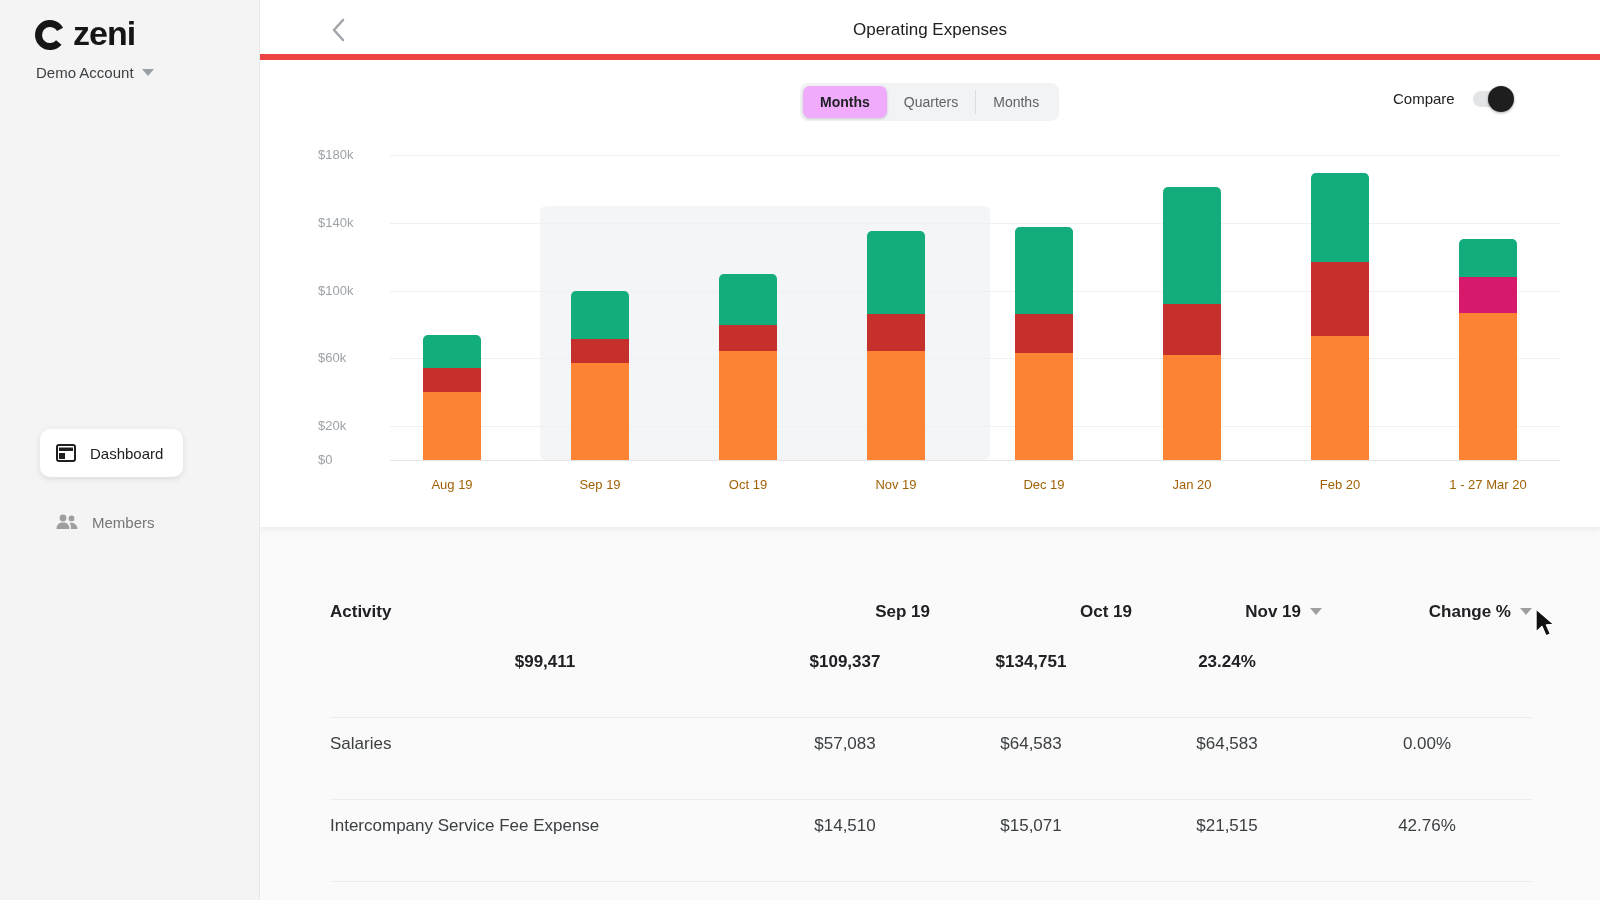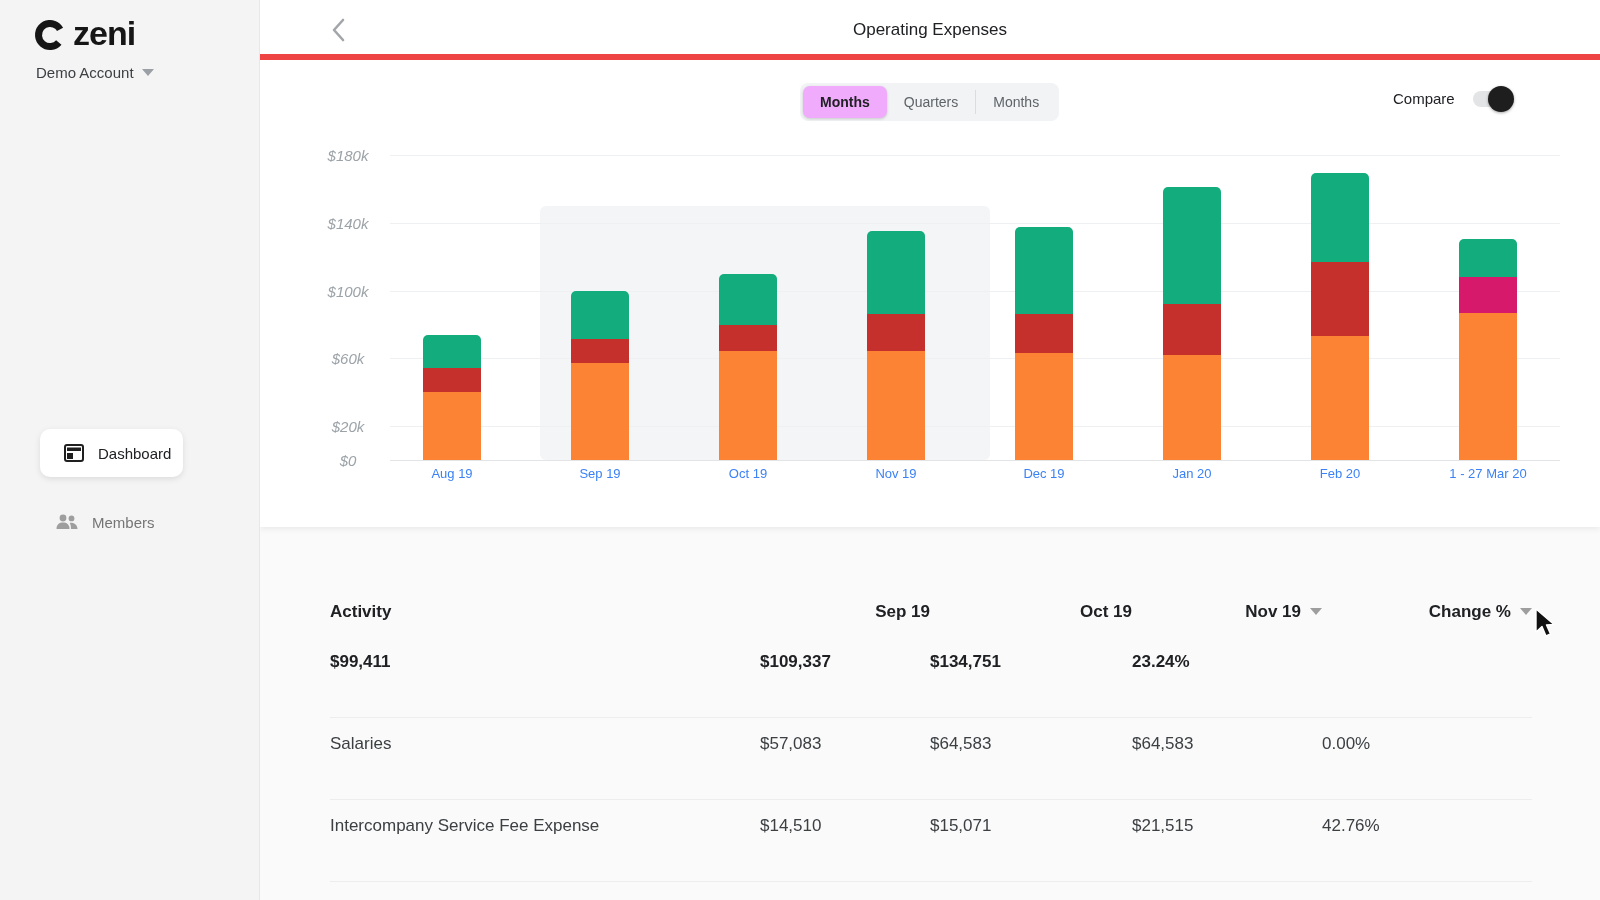--- a/index.html
+++ b/index.html
@@ -18,21 +18,21 @@
   }
   .logo { position:absolute; left:32px; top:14px; display:flex; align-items:center; gap:5px; }
   .logo-text { font-size:34px; font-weight:700; letter-spacing:-1px; color:#161616; }
   .account { position:absolute; left:36px; top:64px; display:flex; align-items:center; gap:8px;
              font-size:15px; font-weight:500; color:#3C4043; cursor:pointer; }
   .caret-down { width:0; height:0; border-left:6px solid transparent; border-right:6px solid transparent;
                 border-top:7px solid #9AA0A6; }
   .nav-card {
     position:absolute; left:40px; top:429px; width:143px; height:48px;
     background:#FFFFFF; border-radius:10px; box-shadow:0 2px 6px rgba(0,0,0,0.10);
-    display:flex; align-items:center; padding-left:24px; gap:14px; cursor:pointer;
+    display:flex; align-items:center; padding-left:16px; gap:14px; cursor:pointer;
   }
   .nav-card .nav-label { font-size:15px; font-weight:500; color:#202124; }
   .nav-plain {
     position:absolute; left:56px; top:507px; height:30px;
     display:flex; align-items:center; gap:14px; cursor:pointer;
   }
   .nav-plain .nav-label { font-size:15px; color:#757575; }
 
   
   .main-card {
@@ -61,40 +61,40 @@
   .compare { position:absolute; left:1133px; top:90px; display:flex; align-items:center; gap:18px; z-index:2; }
   .compare-label { font-size:15px; color:#202124; }
   .switch { position:relative; width:38px; height:16px; background:#E2E4E5; border-radius:9px; cursor:pointer; }
   .switch .knob { position:absolute; right:-3px; top:-5px; width:26px; height:26px; border-radius:50%;
                   background:#1E1E1E; box-shadow:0 1px 3px rgba(0,0,0,0.35); }
 
   
   .plot { position:absolute; left:130px; top:140px; width:1170px; height:320px; }
   .gridline { position:absolute; left:0; width:100%; height:1px; background:#EFF0F1; }
   .gridline.zero { background:#E2E4E5; }
-  .ytick { position:absolute; left:-72px; width:60px; text-align:center;
-           font-size:15px; color:#9CA3A8;font-style:italic; }
-  .xtick { position:absolute; width:148px; text-align:center; font-size:13px; color:#3b82f6; top:326px; }
+  .ytick { position:absolute; left:-72px; width:60px; text-align:left;
+           font-size:13px; color:#9CA3A8; }
+  .xtick { position:absolute; width:148px; text-align:center; font-size:13px; color:#a16207; top:337px; }
   .band { position:absolute; left:150px; top:66px; width:450px; height:254px;
           background:#F3F5F6; border-radius:6px; }
   .bar { position:absolute; bottom:0; width:58px; }
   .seg { position:absolute; left:0; width:100%; }
   .seg.top { border-radius:5px 5px 0 0; }
 
   
   .table { position:absolute; left:330px; top:553px; width:1202px; z-index:2; }
   .thead, .trow { display:grid; grid-template-columns:430px 170px 202px 190px 210px; }
   .thead { height:83px; align-items:center; font-size:17px; font-weight:700; color:#202124; }
   .th { text-align:right;margin-top:34px; }
   .th.first { text-align:left; }
   .th.sortable { display:flex; justify-content:flex-end; align-items:center; gap:9px; cursor:pointer; }
   .sort-caret { width:0; height:0; border-left:6px solid transparent; border-right:6px solid transparent;
                 border-top:7px solid #9E9E9E; }
   .trow { height:82px; border-bottom:1px solid #EDEDED; align-items:start; }
-  .td { padding-top:16px; text-align:left; font-size:17px; color:#3C4043; }
+  .td { padding-top:16px; text-align:center; font-size:17px; color:#3C4043; }
   .td.first { text-align:left; }
   .trow.emph .td { font-weight:700; color:#202124; }
 
   
   .cursor { position:absolute; left:1534px; top:608px; z-index:99; pointer-events:none; }
 </style>
 </head>
 <body>
 
 <div class="sidebar">

